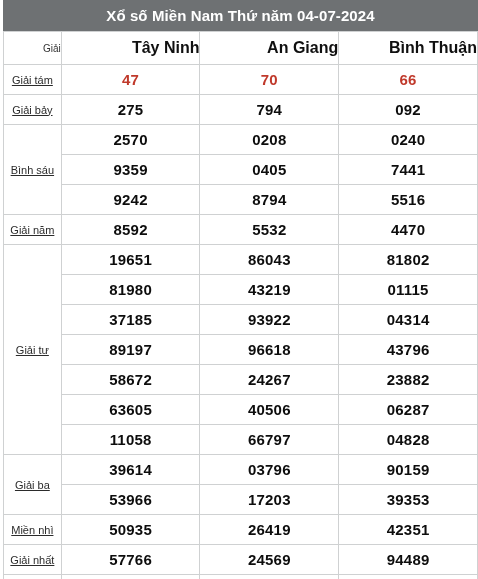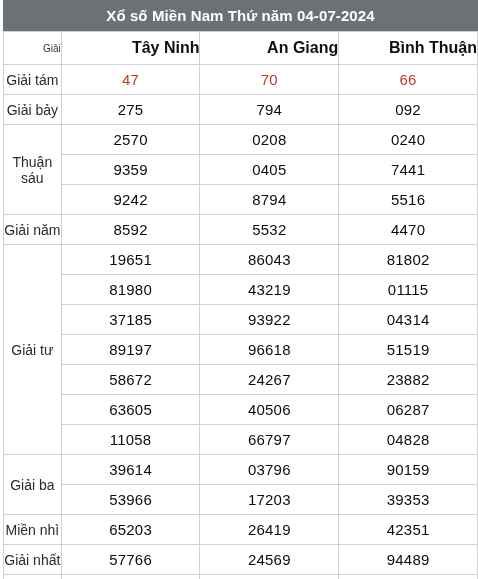--- a/index.html
+++ b/index.html
@@ -58,30 +58,31 @@
     color: #101010;
     text-align: right;
   }
   tr.head-row th.label-head {
     font-size: 10px;
     font-weight: normal;
     color: #333333;
   }
   
   td.label {
-    font-size: 14px;
+    font-size: 11px;
     font-weight: normal;
     color: #2b2b2b;
     text-align: center;
+    text-decoration: underline;
   }
   
   td.num {
     height: 29px;
     font-size: 15px;
-    font-weight: normal;
+    font-weight: bold;
     color: #0d0d0d;
     letter-spacing: 0.2px;
     margin-top: 32px;
   }
   td.num.red {
     color: #c0392b;
   }
   td.num.special {
     font-size: 16px;
     color: #c0392b;
@@ -117,21 +118,21 @@
           <td class="num red">70</td>
           <td class="num red">66</td>
         </tr>
         <tr>
           <td class="label" rowspan="1">Giải bảy</td>
           <td class="num">275</td>
           <td class="num">794</td>
           <td class="num">092</td>
         </tr>
         <tr>
-          <td class="label" rowspan="3">Thuận sáu</td>
+          <td class="label" rowspan="3">Bình sáu</td>
           <td class="num">2570</td>
           <td class="num">0208</td>
           <td class="num">0240</td>
         </tr>
         <tr>
           <td class="num">9359</td>
           <td class="num">0405</td>
           <td class="num">7441</td>
         </tr>
         <tr>
@@ -157,21 +158,21 @@
           <td class="num">01115</td>
         </tr>
         <tr>
           <td class="num">37185</td>
           <td class="num">93922</td>
           <td class="num">04314</td>
         </tr>
         <tr>
           <td class="num">89197</td>
           <td class="num">96618</td>
-          <td class="num">51519</td>
+          <td class="num">43796</td>
         </tr>
         <tr>
           <td class="num">58672</td>
           <td class="num">24267</td>
           <td class="num">23882</td>
         </tr>
         <tr>
           <td class="num">63605</td>
           <td class="num">40506</td>
           <td class="num">06287</td>
@@ -187,21 +188,21 @@
           <td class="num">03796</td>
           <td class="num">90159</td>
         </tr>
         <tr>
           <td class="num">53966</td>
           <td class="num">17203</td>
           <td class="num">39353</td>
         </tr>
         <tr>
           <td class="label" rowspan="1">Miền nhì</td>
-          <td class="num">65203</td>
+          <td class="num">50935</td>
           <td class="num">26419</td>
           <td class="num">42351</td>
         </tr>
         <tr>
           <td class="label" rowspan="1">Giải nhất</td>
           <td class="num">57766</td>
           <td class="num">24569</td>
           <td class="num">94489</td>
         </tr>
         <tr>

